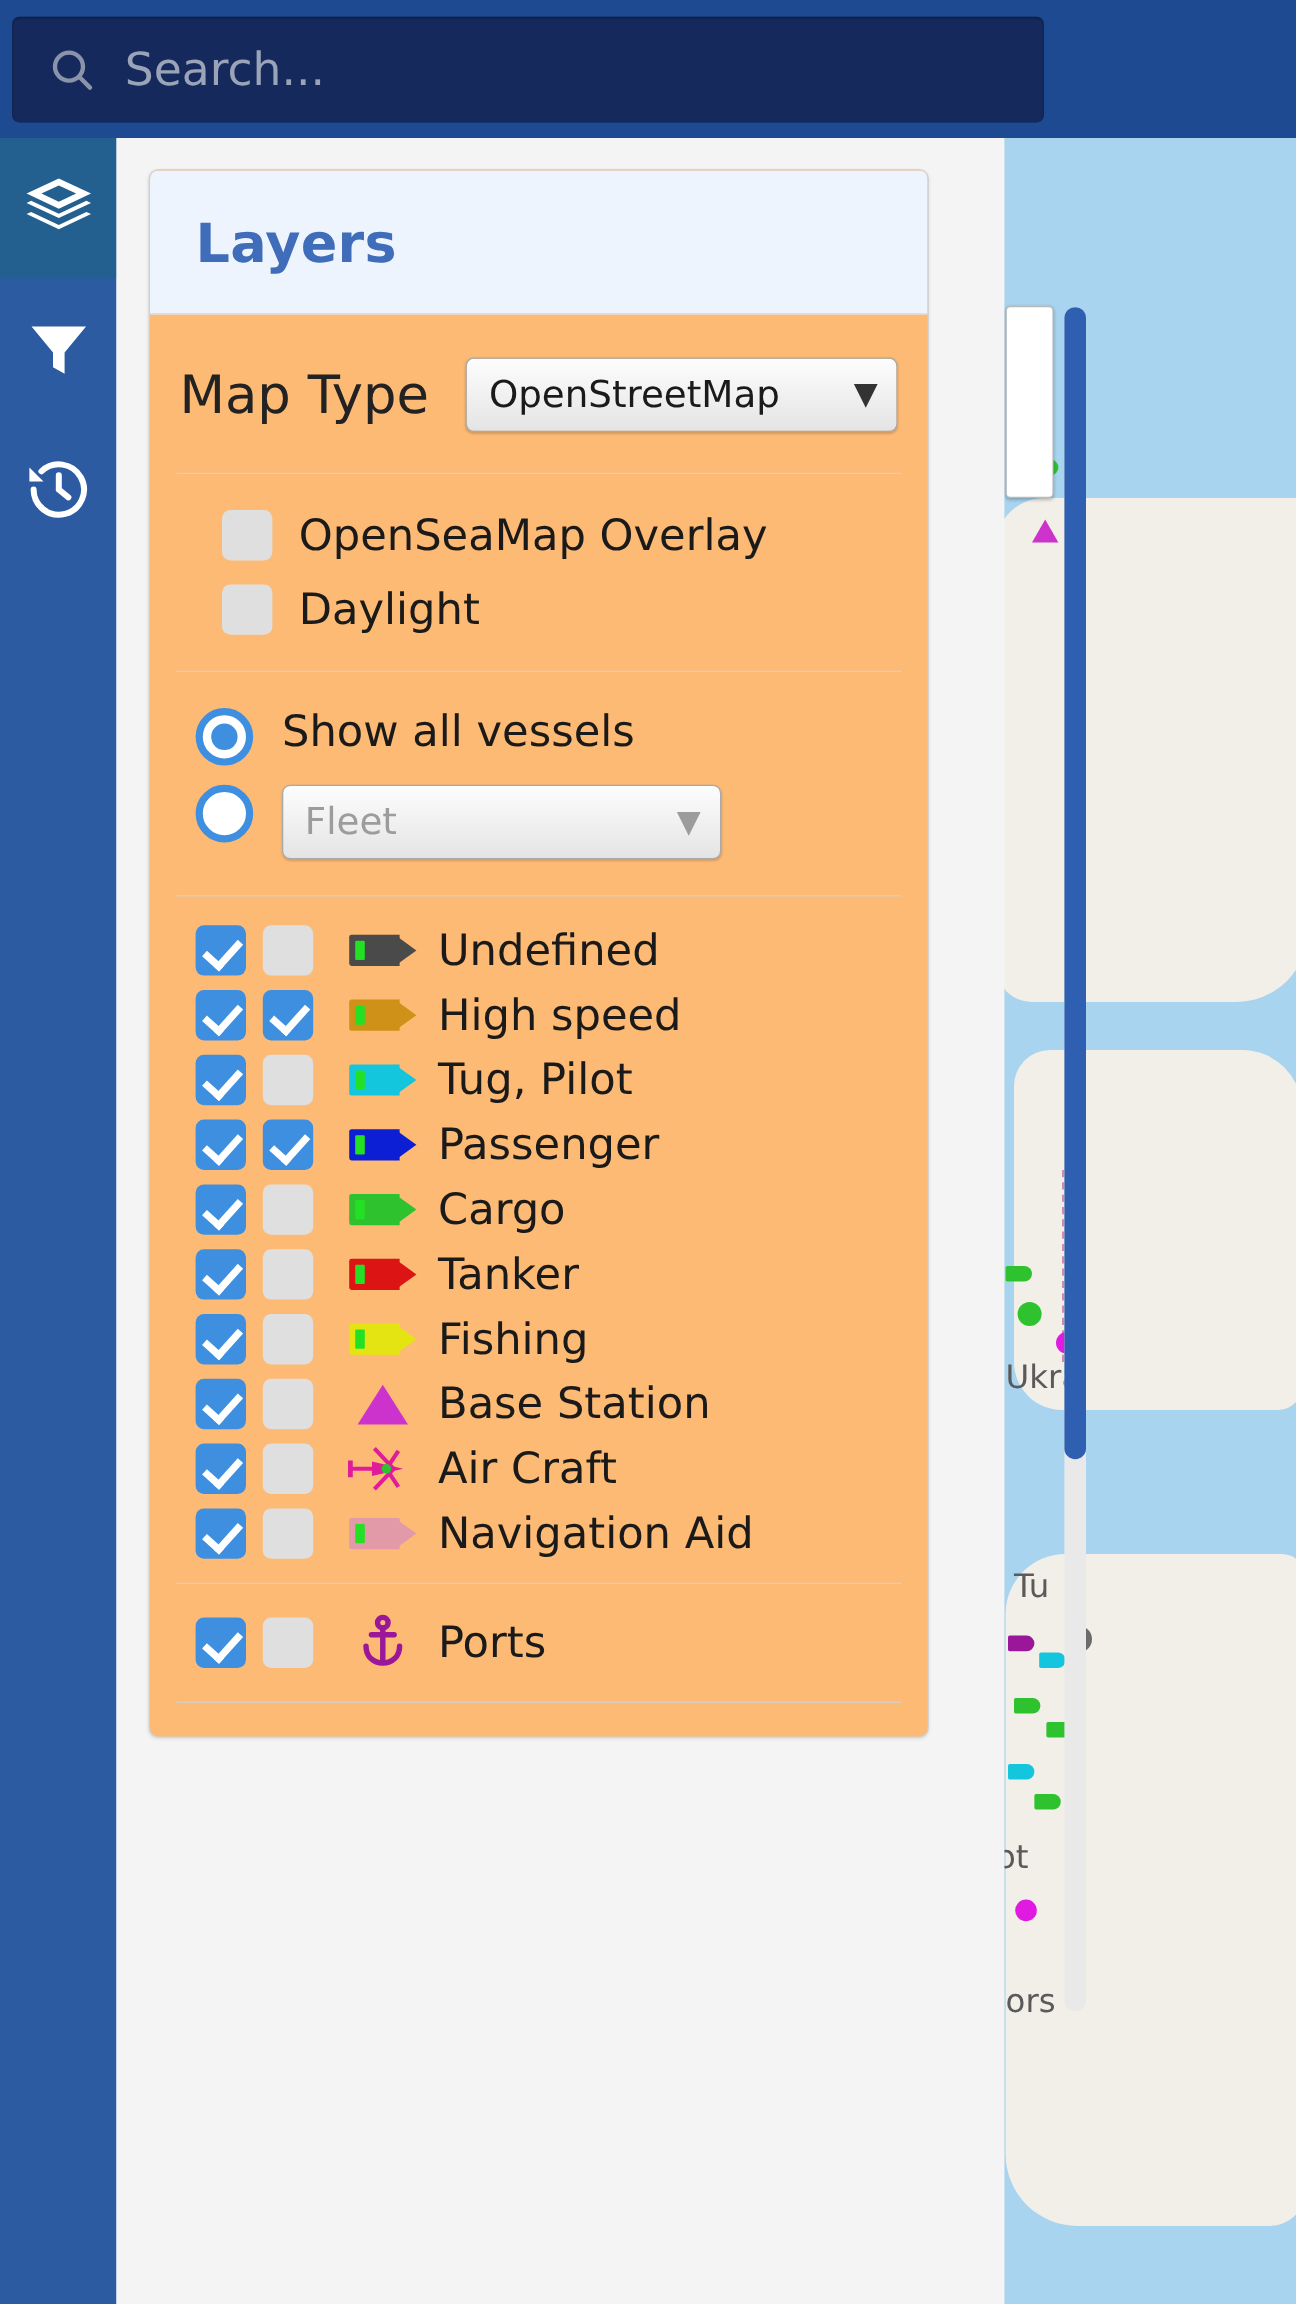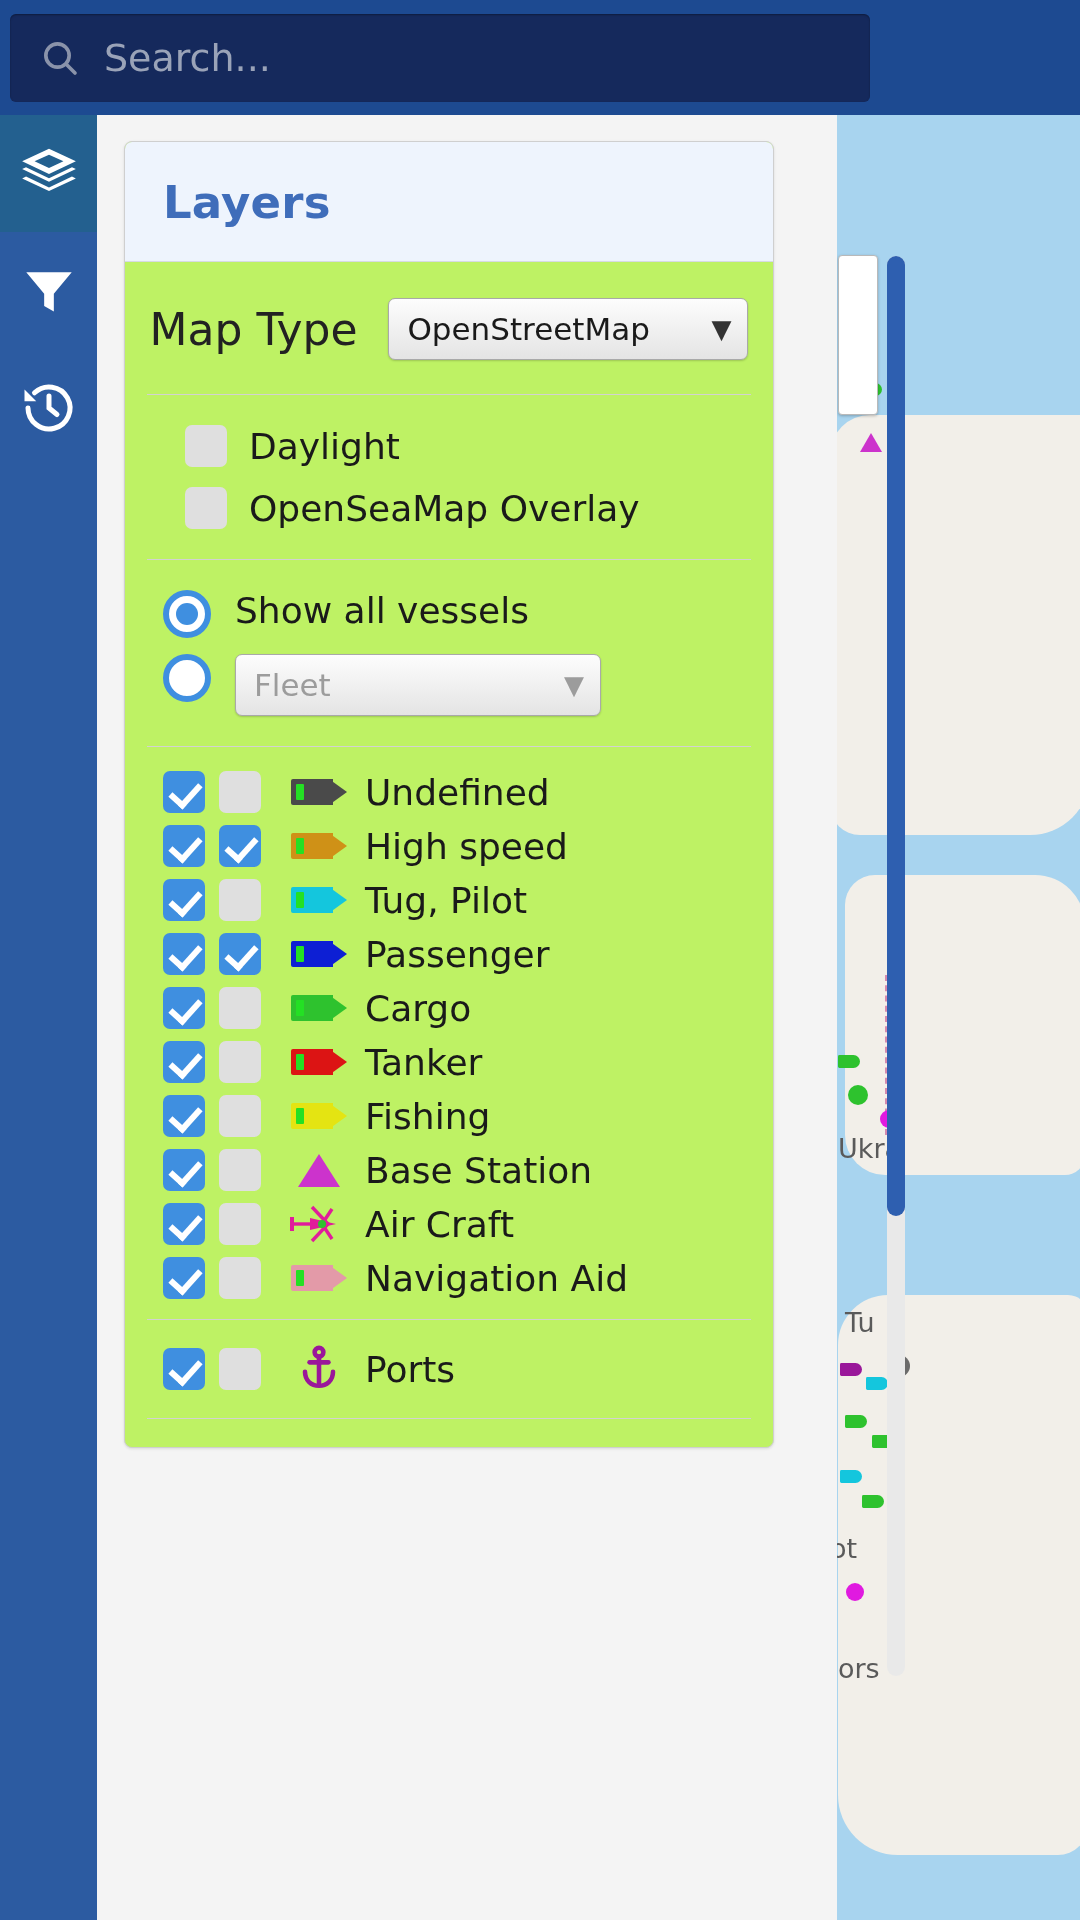--- a/index.html
+++ b/index.html
@@ -80,21 +80,21 @@
   .rail-item.active { background: #23608f; }
   .rail-item svg { display: block; }
 
   
   .panel-area {
     position: absolute; left: 97px; top: 115px; width: 740px; bottom: 0;
     background: #f4f4f4;
   }
   .panel {
     position: absolute; left: 27px; top: 26px; width: 650px;
-    background: #bef264;
+    background: #fdba74;
     border: 1px solid #cfcfcf;
     border-radius: 8px;
     box-shadow: 0 1px 3px rgba(0,0,0,.10);
     overflow: hidden;
   }
   .panel-header {
     background: #eef4fd;
     border-bottom: 1px solid #d6dbe3;
     padding: 34px 38px 32px 38px;
   }
@@ -299,25 +299,25 @@
             <span class="sel-text">OpenStreetMap</span>
             <span class="caret">▼</span>
           </div>
         </div>
 
         <div class="hr"></div>
 
         <div class="section" style="padding-top:20px; padding-bottom:20px;">
           <div class="chk-row">
             <span class="cb"></span>
+            <span class="label">OpenSeaMap Overlay</span>
+          </div>
+          <div class="chk-row">
+            <span class="cb"></span>
             <span class="label">Daylight</span>
-          </div>
-          <div class="chk-row">
-            <span class="cb"></span>
-            <span class="label">OpenSeaMap Overlay</span>
           </div>
         </div>
 
         <div class="hr"></div>
 
         <div class="radio-block">
           <div class="radio-row">
             <span class="rb on"></span>
             <span class="label">Show all vessels</span>
           </div>

